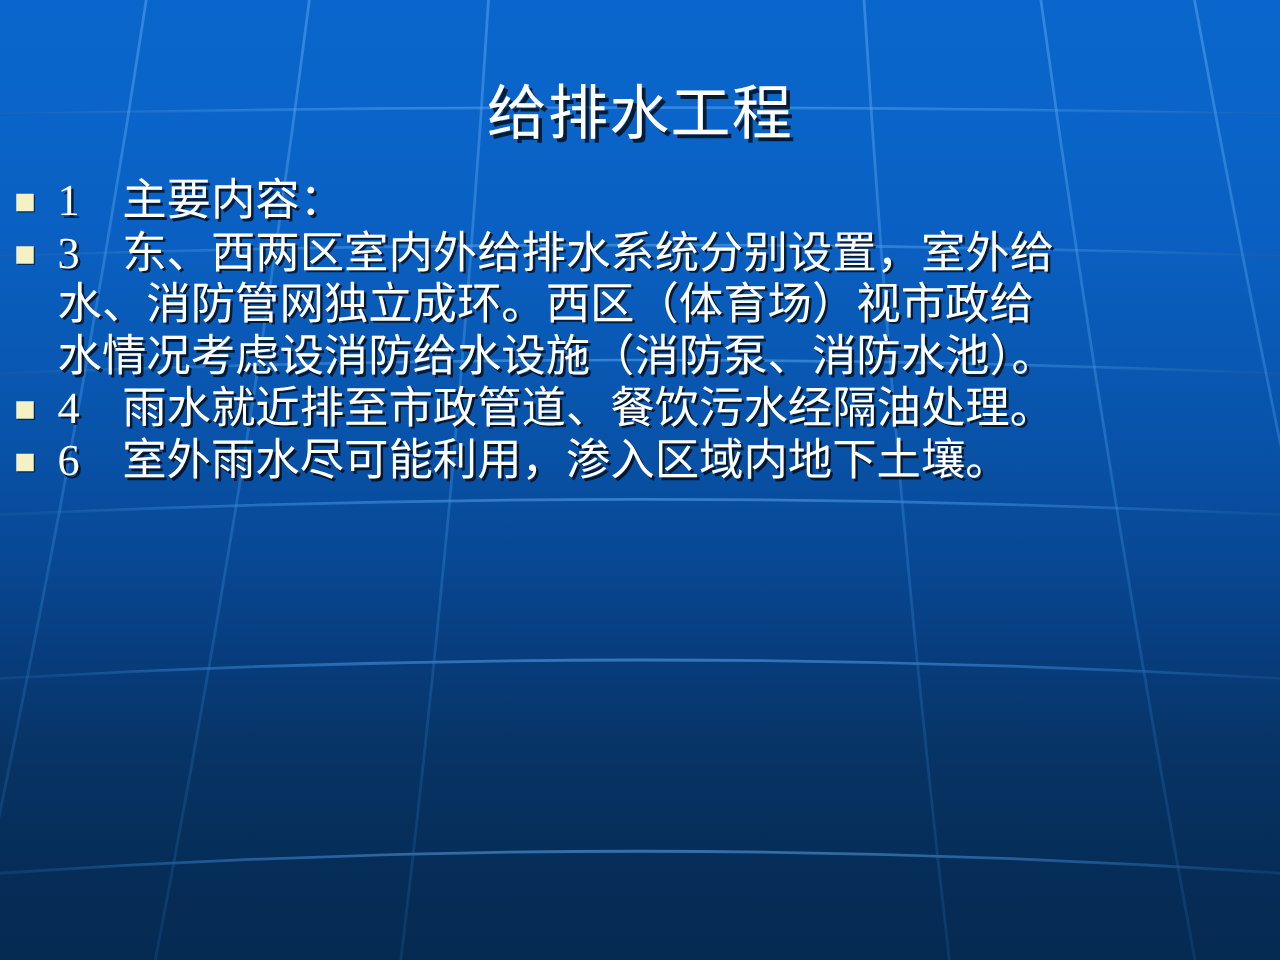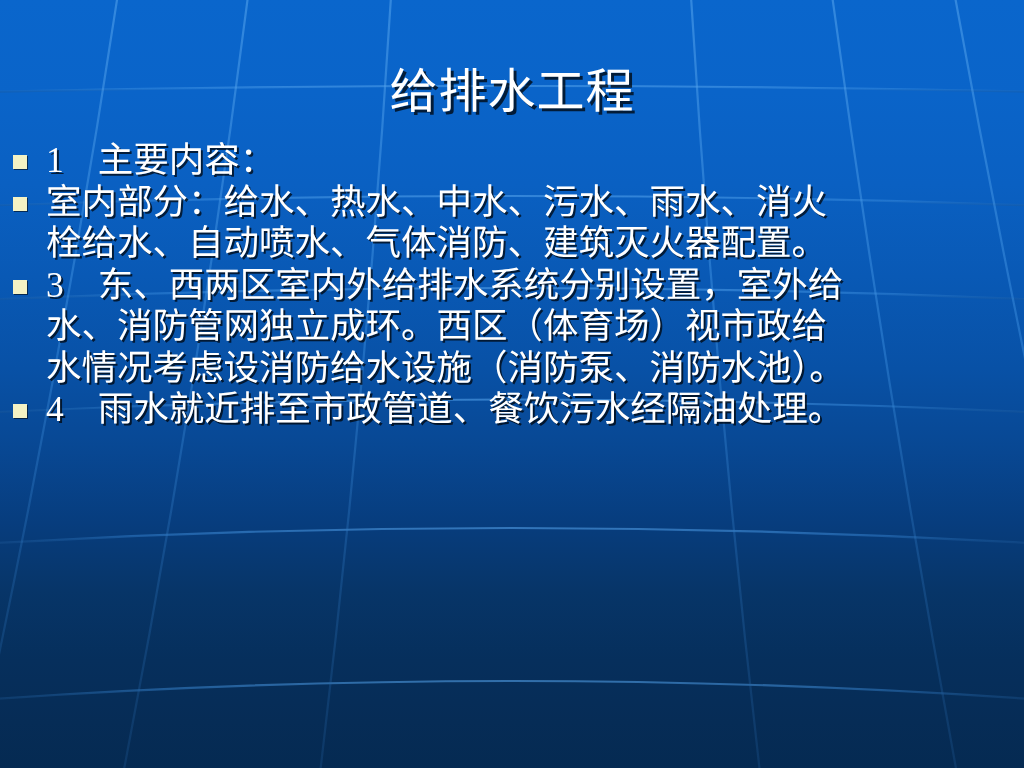--- a/index.html
+++ b/index.html
@@ -140,32 +140,32 @@
   <div id="title">给排水工程</div>
 
   <ul id="body-list">
 
     <li class="bullet-row" style="margin-top:0px;">
       <span class="bullet-marker"></span>
       <span class="bullet-num">1</span><span class="gap"></span><span>主要内容：</span>
     </li>
 
 
-    <li class="bullet-row">
-      <span class="bullet-marker"></span>
-      <span>室内部分：给水、热水、中水、污水、雨水、消火栓给水、自动喷水、气体消防、建筑灭火器配置。</span>
-    </li>
 
 
     <li class="bullet-row">
       <span class="bullet-marker"></span>
       <span class="bullet-num">3</span><span class="gap"></span><span>东、西两区室内外给排水系统分别设置，室外给水、消防管网独立成环。西区（体育场）视市政给水情况考虑设消防给水设施（消防泵、消防水池）。</span>
     </li>
 
     <li class="bullet-row">
       <span class="bullet-marker"></span>
       <span class="bullet-num">4</span><span class="gap"></span><span>雨水就近排至市政管道、餐饮污水经隔油处理。</span>
     </li>
 
 
+    <li class="bullet-row">
+      <span class="bullet-marker"></span>
+      <span class="bullet-num">6</span><span class="gap"></span><span>室外雨水尽可能利用，渗入区域内地下土壤。</span>
+    </li>
 
   </ul>
 </div>
 
 </body></html>

